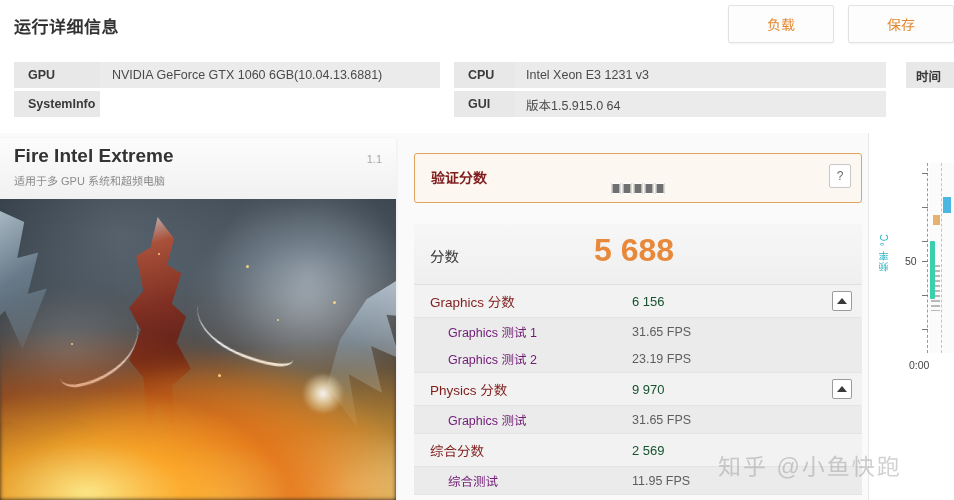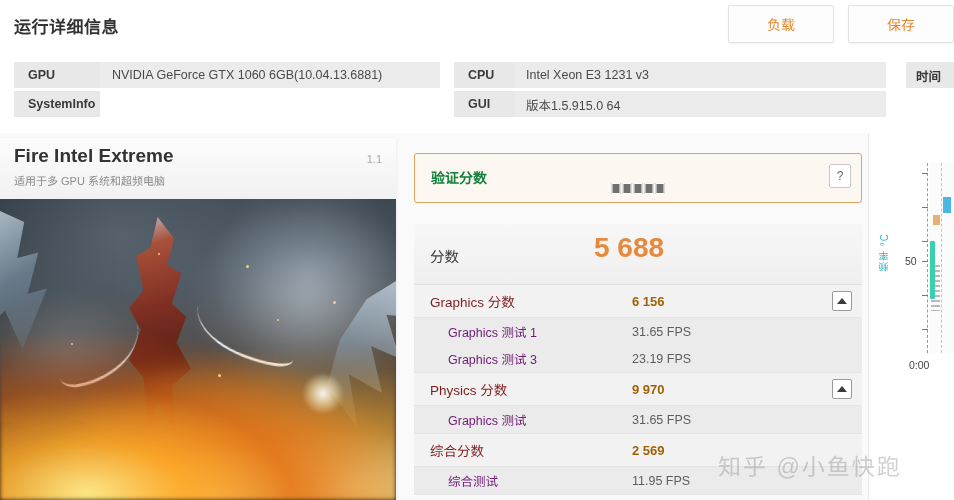--- a/index.html
+++ b/index.html
@@ -260,21 +260,21 @@
     background: #fdf7f1;
     border: 1px solid #e0a45e;
     border-radius: 3px;
     box-sizing: border-box;
   }
   .verify-label {
     position: absolute;
     left: 16px; top: 13px;
     font-size: 14px;
     font-weight: bold;
-    color: #15803d;
+    color: #7f1d1d;
   }
   .verify-dots {
     position: absolute;
     left: 50%; top: 29px;
     transform: translateX(-50%);
     display: flex;
     gap: 2px;
   }
   .verify-dots i {
     display: block;
@@ -308,21 +308,21 @@
   }
   .total-label {
     position: absolute;
     left: 16px; top: 21px;
     font-size: 14.5px;
     color: #3c3c3c;
   }
   .total-value {
     position: absolute;
     left: 180px; top: 8px;
-    font-size: 28px;
+    font-size: 32px;
     font-weight: bold;
     color: #e8883a;
     letter-spacing: 0px;
   }
 
   .srow {
     position: relative;
     height: 32px;
     border-bottom: 1px solid #e4e4e4;
     background: #f4f4f4;
@@ -341,22 +341,22 @@
   .srow.sub .s-label {
     left: 34px;
     font-size: 12.5px;
     color: #701a75;
   }
   .s-value {
     position: absolute;
     left: 218px; top: 0; bottom: 0;
     display: flex; align-items: center;
     font-size: 13px;
-    font-weight: bold;
-    color: #a16207;
+    font-weight: normal;
+    color: #14532d;
   }
   .srow.sub .s-value {
     font-size: 12.5px;
     font-weight: normal;
     color: #5e5e5e;
   }
   .collapse-btn {
     position: absolute;
     right: 10px; top: 6px;
     width: 20px; height: 20px;
@@ -571,21 +571,21 @@
           <span class="tri"></span>
         </div>
       </div>
 
       <div class="srow sub">
         <div class="s-label">Graphics 测试 1</div>
         <div class="s-value">31.65 FPS</div>
       </div>
 
       <div class="srow sub last">
-        <div class="s-label">Graphics 测试 3</div>
+        <div class="s-label">Graphics 测试 2</div>
         <div class="s-value">23.19 FPS</div>
       </div>
 
       <div class="srow main">
         <div class="s-label">Physics 分数</div>
         <div class="s-value">9 970</div>
         <div class="collapse-btn">
           <span class="tri"></span>
         </div>
       </div>

